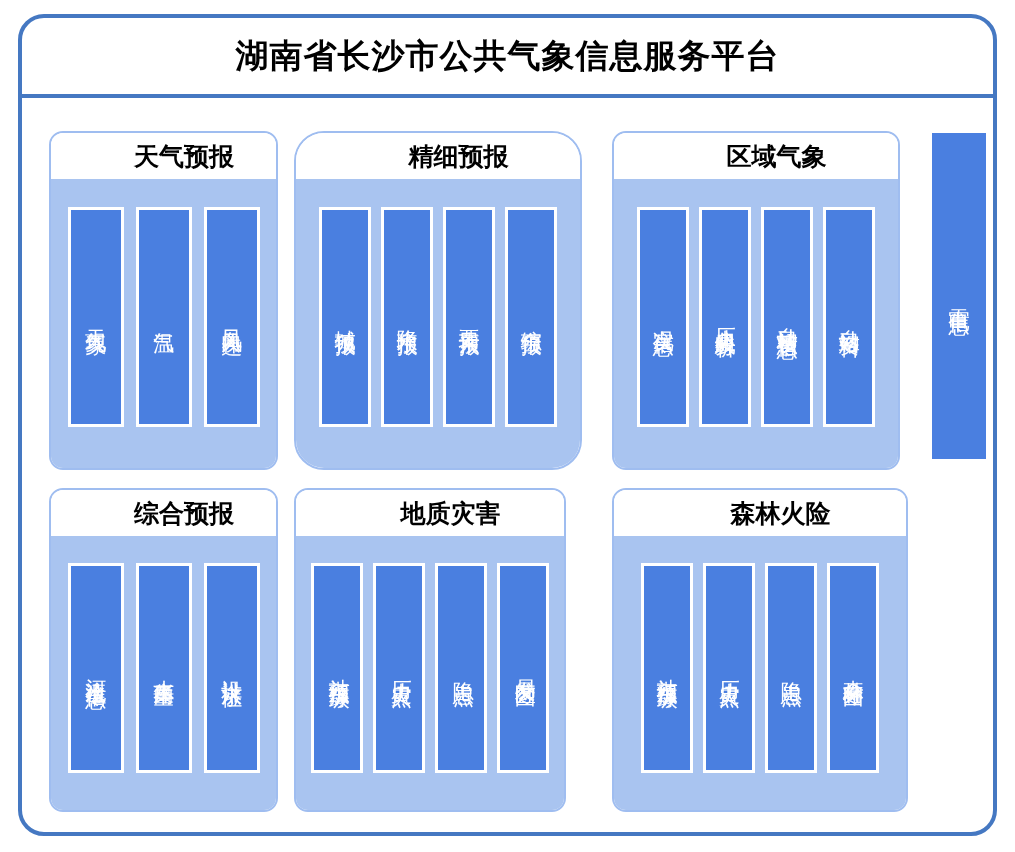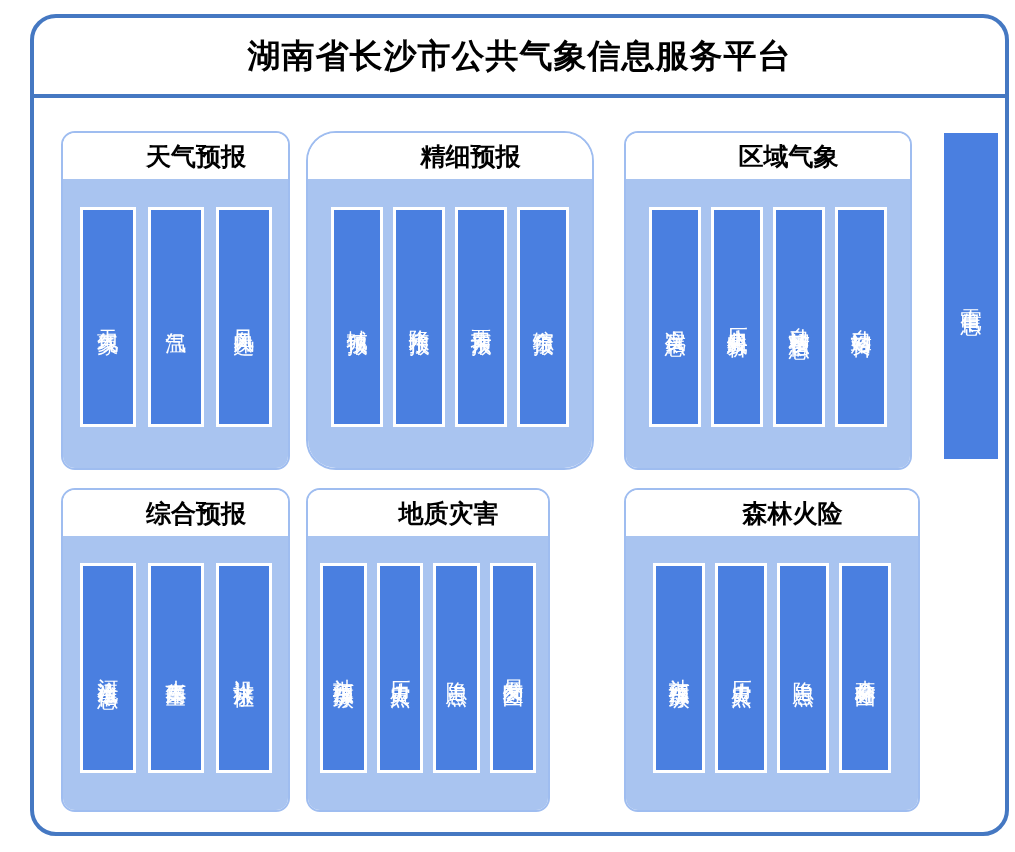--- a/index.html
+++ b/index.html
@@ -11,21 +11,21 @@
     width: 1015px;
     height: 852px;
     font-family: "DejaVu Sans", "Liberation Sans", sans-serif;
     position: relative;
     overflow: hidden;
   }
 
   
   .platform-frame {
     position: absolute;
-    left: 30px;
+    left: 18px;
     top: 14px;
     width: 979px;
     height: 822px;
     border: 4px solid #4578c2;
     border-radius: 26px;
     box-sizing: border-box;
     background: #ffffff;
   }
   .platform-title-bar {
     position: absolute;
@@ -220,21 +220,21 @@
         <div class="item-bar" style="width:56px;height:210px;">
           <span class="vtext">水库集雨量</span>
         </div>
         <div class="item-bar" style="width:56px;height:210px;">
           <span class="vtext">设计洪水位</span>
         </div>
       </div>
     </div>
   </div>
 
-  <div class="group-panel" style="left:272px; top:470px; width:244px; height:324px;">
+  <div class="group-panel" style="left:272px; top:470px; width:272px; height:324px;font-family:Liberation Mono, monospace;">
     <div class="group-header">
       <div class="group-title">地质灾害</div>
     </div>
     <div class="group-body">
       <div class="bars-row" style="padding:27px 12px 0 12px; gap:10px;">
         <div class="item-bar" style="width:52px;height:210px;">
           <span class="vtext">站点预报等级</span>
         </div>
         <div class="item-bar" style="width:52px;height:210px;">
           <span class="vtext">历史灾点</span>

